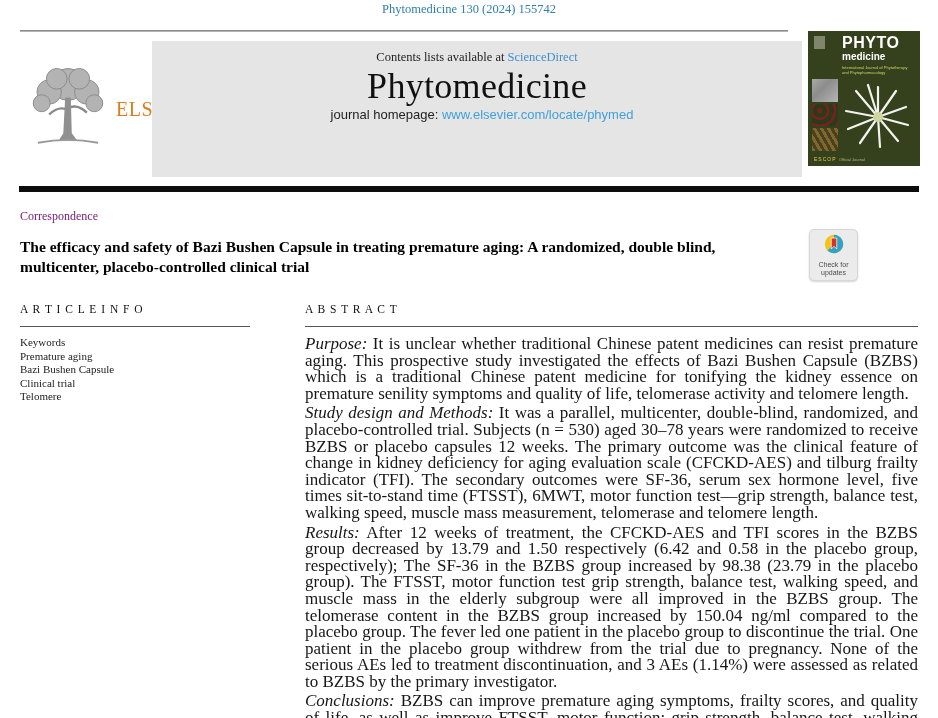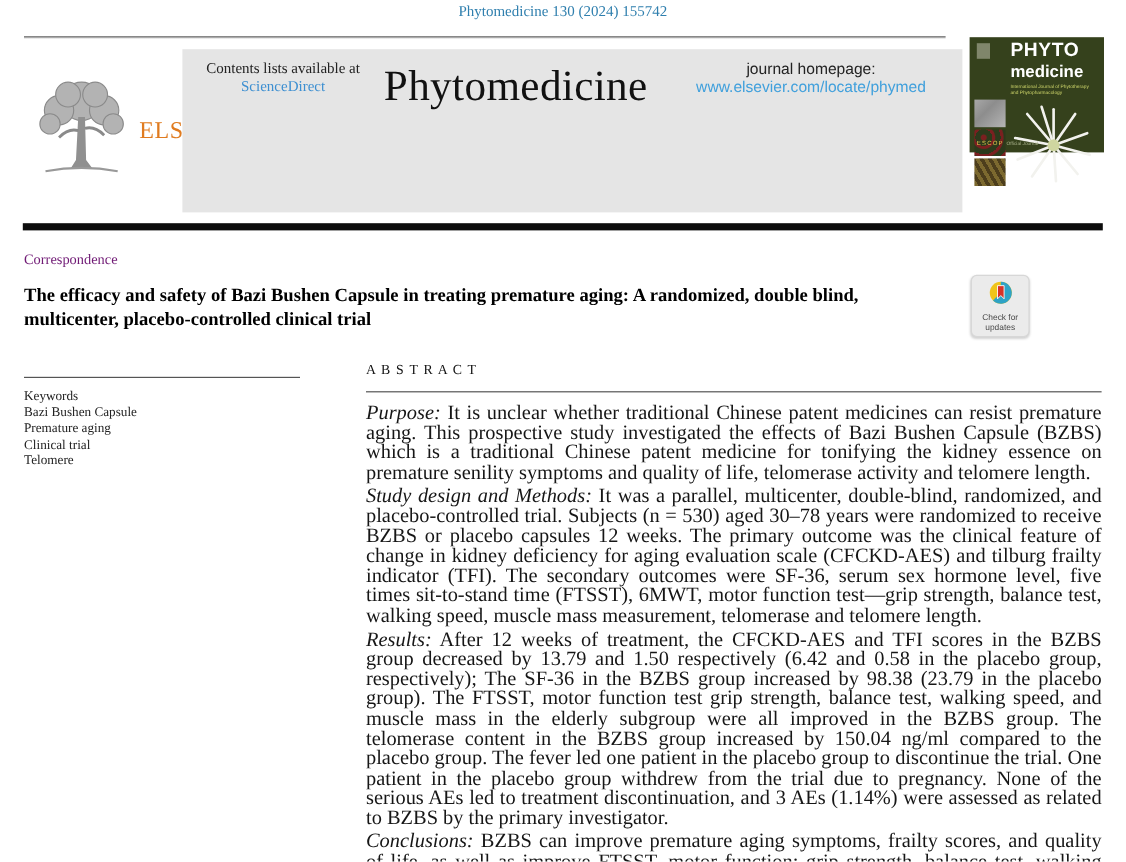--- a/index.html
+++ b/index.html
@@ -7,32 +7,32 @@
     width:938px;height:718px;position:relative;background:#ffffff;
     font-family:"Liberation Serif", serif;color:#1a1a1a;overflow:hidden;
   }
   a{text-decoration:none;}
   .citation{ text-align:center;padding-top:2px;font-size:12.5px;color:#2f7fae;}
   .top-rule{margin:13px 0 0 20px;width:768px;height:2px;background:linear-gradient(#777,#c9c9c9);}
 
   .header-row{display:flex;margin:3px 18px 0 20px;}
   .logo-col{width:128px;display:flex;flex-direction:row;align-items:center;justify-content:flex-start;padding-top:6px;}
   .elsevier-text{font-size:20px;color:#e07b1f;letter-spacing:.5px;margin-top:0px;font-family:"Liberation Serif",serif;}
-  .banner{flex:1;background:#e5e5e5;margin:6px 6px 0 4px;height:116px;display:flex;justify-content:flex-start;text-align:center;padding:9px 0 11px;}
+  .banner{flex:1;background:#e5e5e5;margin:6px 6px 0 4px;height:116px;display:flex;flex-direction:column;justify-content:flex-start;text-align:center;padding:9px 0 11px;}
   .contents-line{font-size:12.5px;color:#222;}
   .contents-line a{color:#3d8fd1;}
   .journal-name{font-size:36px;color:#111;letter-spacing:.3px;}
   .homepage-line{font-family:"Liberation Sans",sans-serif;font-size:13px;color:#222;padding-left:10px;}
   .homepage-line a{color:#41a0dc;}
 
-  .cover{width:112px;height:96px;background:#35411c;position:relative;margin-top:-4px;padding:4px;box-sizing:border-box;color:#fff;}
+  .cover{width:112px;height:135px;background:#35411c;position:relative;margin-top:-4px;padding:4px;box-sizing:border-box;color:#fff;}
   .cover-logo{position:absolute;left:6px;top:5px;width:11px;height:13px;background:#8d9379;opacity:.85;}
   .cover-title{margin-left:30px;font-family:"Liberation Sans",sans-serif;font-weight:bold;line-height:1;}
   .cover-title .l1{font-size:16px;letter-spacing:.5px;}
-  .cover-title .l2{font-size:14px;margin-top:1px;}
+  .cover-title .l2{font-size:10px;margin-top:1px;}
   .cover-subtitle{margin-left:30px;margin-top:3px;font-family:"Liberation Sans",sans-serif;font-size:4px;line-height:5px;color:#cdd56a;width:70px;}
   .cover-body{display:flex;margin-top:4px;height:72px;}
   .thumbs{width:26px;display:flex;flex-direction:column;gap:2px;}
   .thumb{flex:1;}
   .thumb.t1{background:linear-gradient(135deg,#a8a8a8 0%,#8d8d8d 40%,#b5b5b5 100%);}
   .thumb.t2{background:repeating-radial-gradient(circle at 30% 30%, #7a2020 0 2px, #2c3a1c 3px 7px);}
   .thumb.t3{background:repeating-linear-gradient(60deg,#7c692f 0 3px,#4d3e1c 3px 6px);}
   .flower-wrap{flex:1;position:relative;}
   .cover-footer{position:absolute;left:6px;bottom:4px;font-family:"Liberation Sans",sans-serif;font-size:5px;color:#e3c94f;letter-spacing:1px;}
   .cover-footer .fine{color:#aab28c;letter-spacing:0;font-size:4px;}
@@ -148,25 +148,26 @@
     </span>
     <div class="txt">
       <div>Check for</div>
       <div>updates</div>
     </div>
   </div>
 </div>
 
 <div class="content">
   <div class="left-col">
+    <div class="section-heading">A R T I C L E  I N F O</div>
     <hr class="heading-rule">
     <div class="keywords">
       <div class="label">Keywords</div>
+      <div>Premature aging</div>
       <div>Bazi Bushen Capsule</div>
-      <div>Premature aging</div>
       <div>Clinical trial</div>
       <div>Telomere</div>
     </div>
   </div>
 
   <div class="right-col abstract">
     <div class="section-heading">A B S T R A C T</div>
     <hr class="heading-rule">
     <p><span class="lead">Purpose:</span><span> It is unclear whether traditional Chinese patent medicines can resist premature aging. This prospective study investigated the effects of Bazi Bushen Capsule (BZBS) which is a traditional Chinese patent medicine for tonifying the kidney essence on premature senility symptoms and quality of life, telomerase activity and telomere length.</span></p>
     <p><span class="lead">Study design and Methods:</span><span> It was a parallel, multicenter, double-blind, randomized, and placebo-controlled trial. Subjects (n = 530) aged 30–78 years were randomized to receive BZBS or placebo capsules 12 weeks. The primary outcome was the clinical feature of change in kidney deficiency for aging evaluation scale (CFCKD-AES) and tilburg frailty indicator (TFI). The secondary outcomes were SF-36, serum sex hormone level, five times sit-to-stand time (FTSST), 6MWT, motor function test—grip strength, balance test, walking speed, muscle mass measurement, telomerase and telomere length.</span></p>

